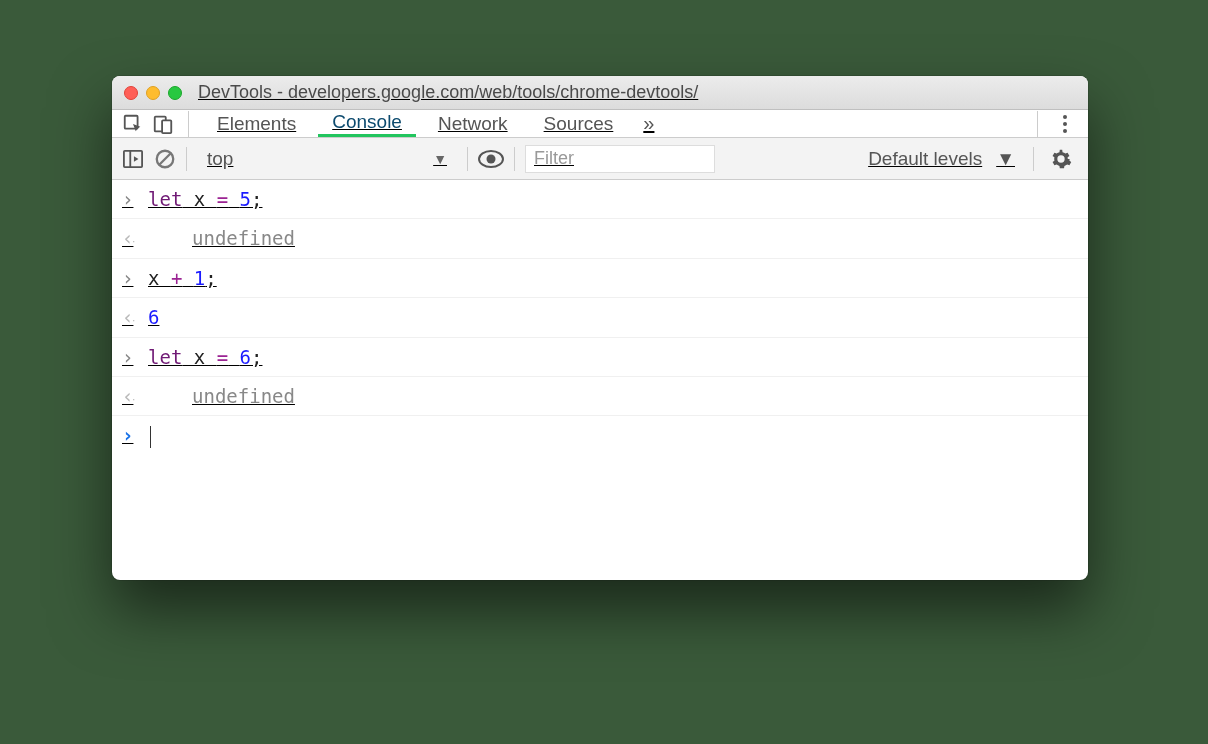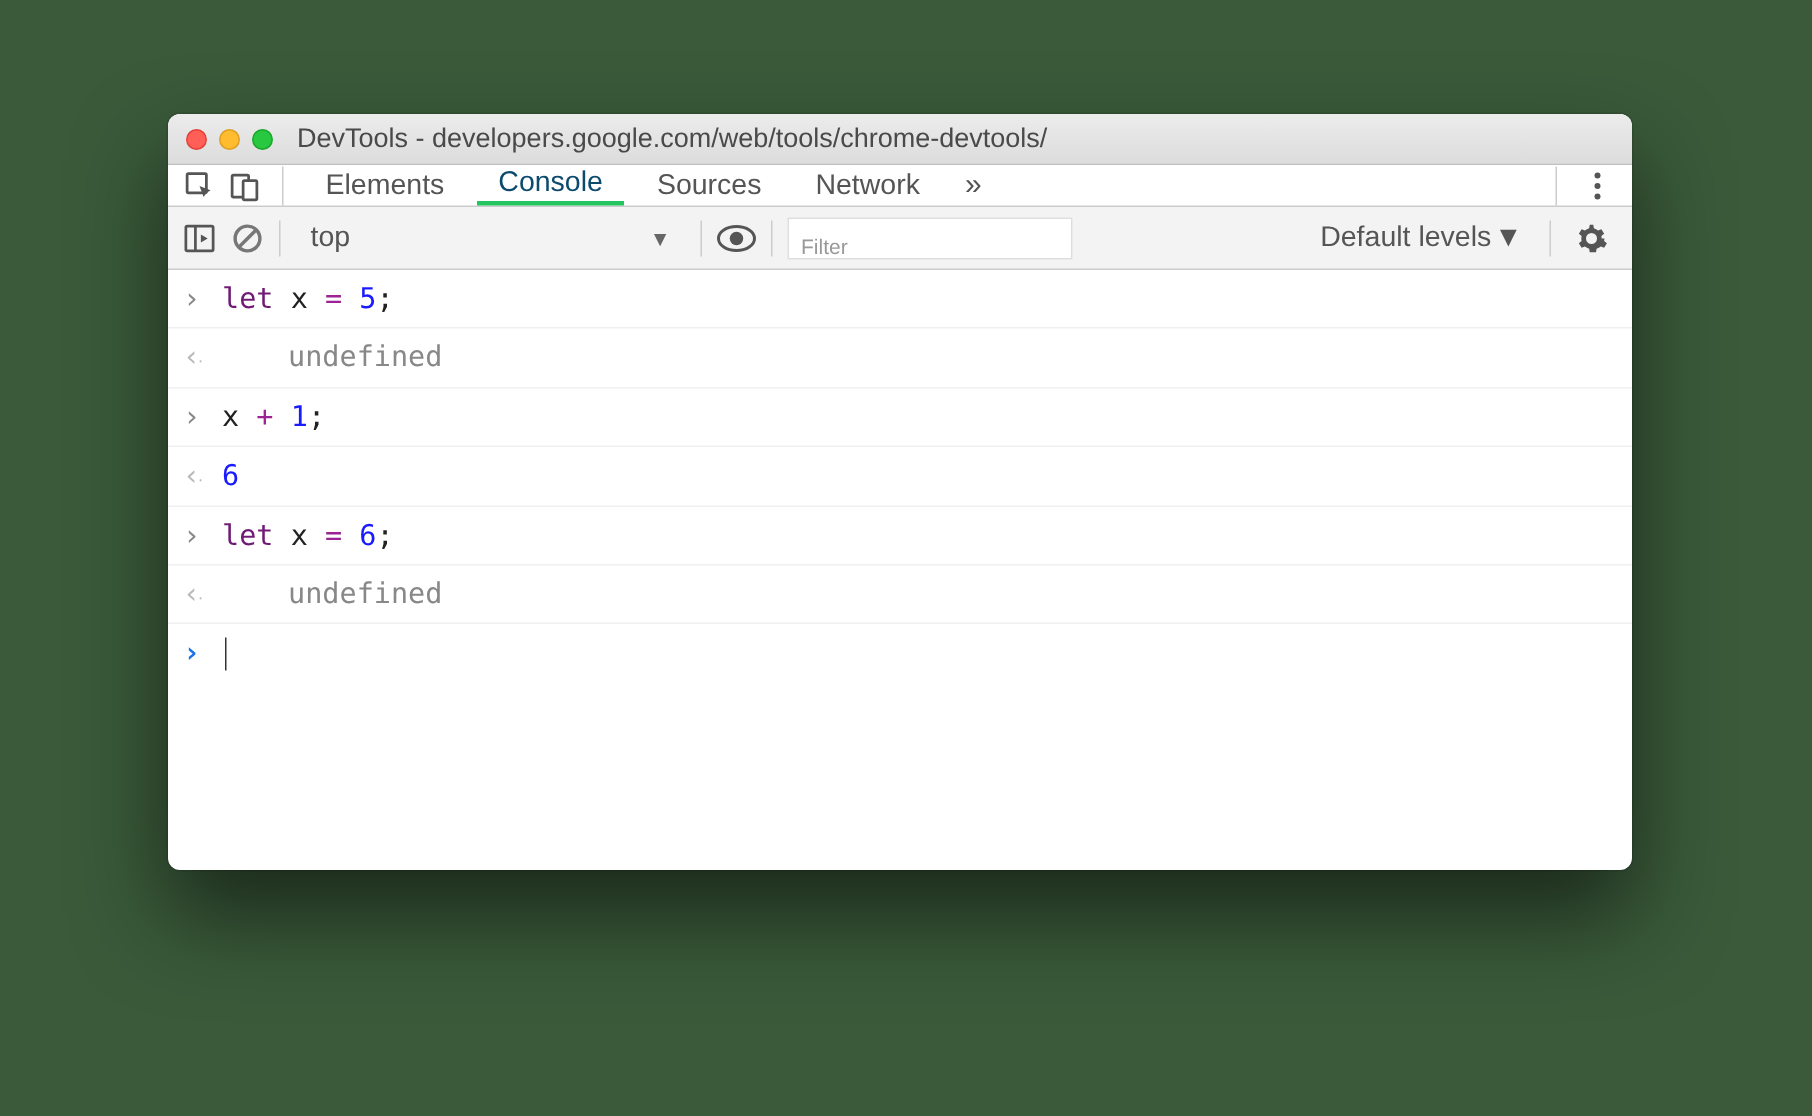--- a/index.html
+++ b/index.html
@@ -15,20 +15,21 @@
     left: 112px;
     top: 76px;
     width: 976px;
     height: 504px;
     background: #fff;
     border-radius: 8px;
     box-shadow: 0 30px 60px rgba(0,0,0,0.55), 0 0 0 1px rgba(0,0,0,0.1);
     overflow: hidden;
     display: flex;
     flex-direction: column;
+    text-decoration: underline;
   }
   .titlebar {
     height: 34px;
     background: linear-gradient(#ececec,#dcdcdc);
     border-bottom: 1px solid #bfbfbf;
     display: flex;
     align-items: center;
     padding: 0 12px;
     gap: 8px;
   }
@@ -65,24 +66,24 @@
     color:#555;
   }
   .ct-sep { width:1px; height:24px; background:#ccc; }
   .context-select {
     display:flex; align-items:center; gap:22px; padding:0 10px; cursor:pointer;
     min-width: 260px;
   }
   .context-select .tri { color:#666; font-size:14px;}
   .filter-input {
     background:#fff; border:1px solid #ddd; height:28px; width:190px;
-    padding:0 8px; font-size:14px; color:#888;
-    display:flex; align-items:flex-end;
-  }
-  .levels { display:flex; align-items:center; gap:2px; padding:0 8px; cursor:pointer;}
+    padding:0 8px; font-size:18px; color:#888;
+    display:flex; align-items:center;
+  }
+  .levels { display:flex; align-items:center; gap:14px; padding:0 8px; cursor:pointer;}
   .gear-btn { padding:0 6px; cursor:pointer;}
   .icon-svg { display:block; }
   .console-body {
     flex:1;
     overflow:auto;
     font-family: "Menlo","Consolas",monospace;
     font-size: 19px;
     line-height: 1.6;
   }
   .row {
@@ -133,22 +134,22 @@
     </div>
     <div class="icon-btn">
       <svg class="icon-svg" width="22" height="22" viewBox="0 0 24 24" fill="none" stroke="#555" stroke-width="2">
         <rect x="3" y="4" width="12" height="16" rx="1"></rect>
         <rect x="11" y="8" width="10" height="14" rx="1" fill="#fff"></rect>
       </svg>
     </div>
     <div class="sep"></div>
     <div class="tab-item">Elements</div>
     <div class="tab-item active">Console</div>
+    <div class="tab-item">Network</div>
     <div class="tab-item">Sources</div>
-    <div class="tab-item">Network</div>
     <div class="chevrons">»</div>
     <div class="spacer"></div>
     <div class="sep"></div>
     <div class="dots">
       <svg class="icon-svg" width="6" height="22" viewBox="0 0 6 22">
         <circle cx="3" cy="4" r="2" fill="#555"></circle>
           <circle cx="3" cy="11" r="2" fill="#555"></circle>
           <circle cx="3" cy="18" r="2" fill="#555"></circle>
       </svg>
     </div>

